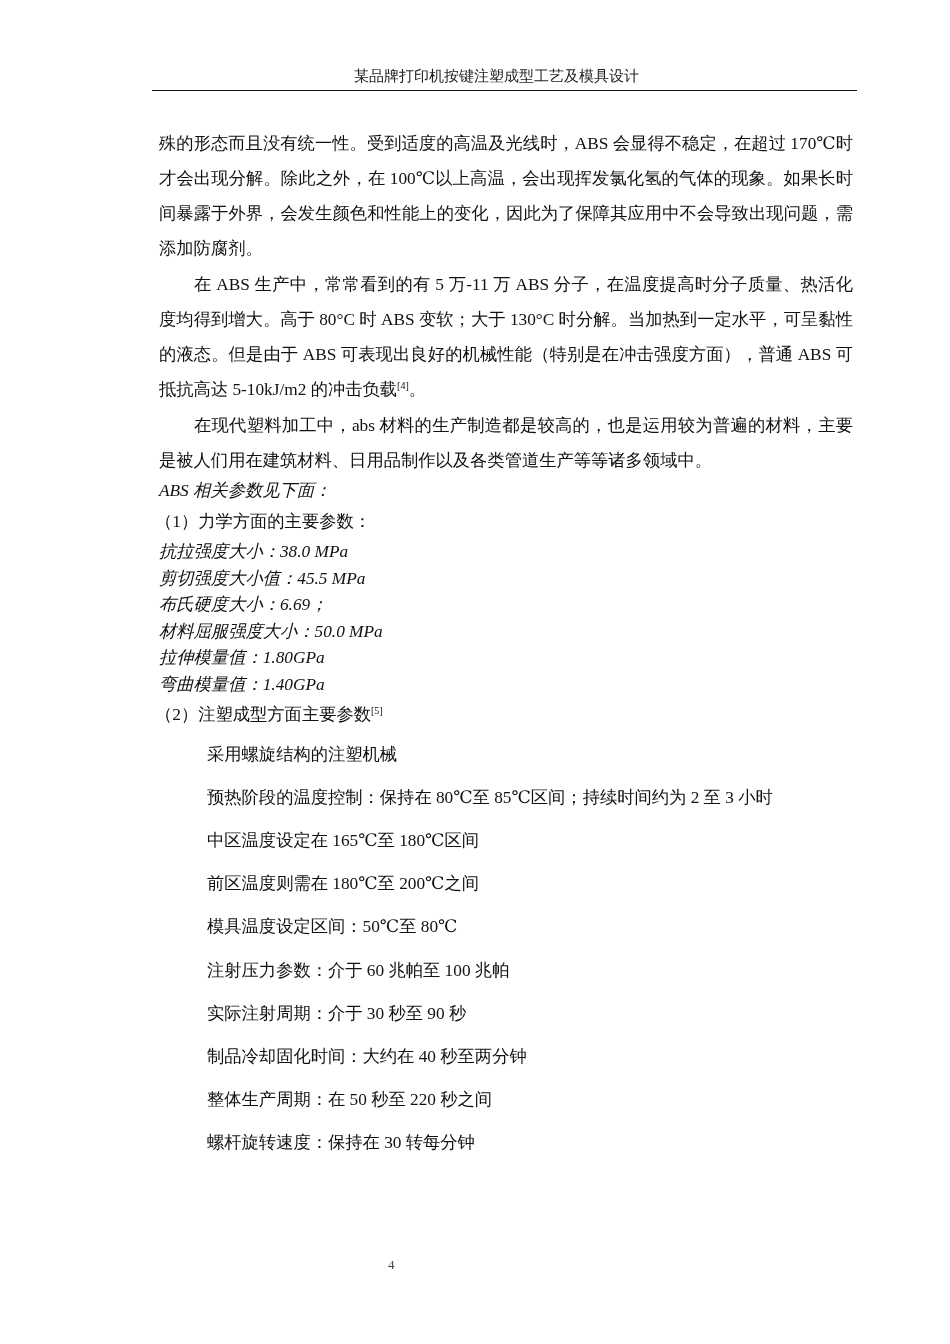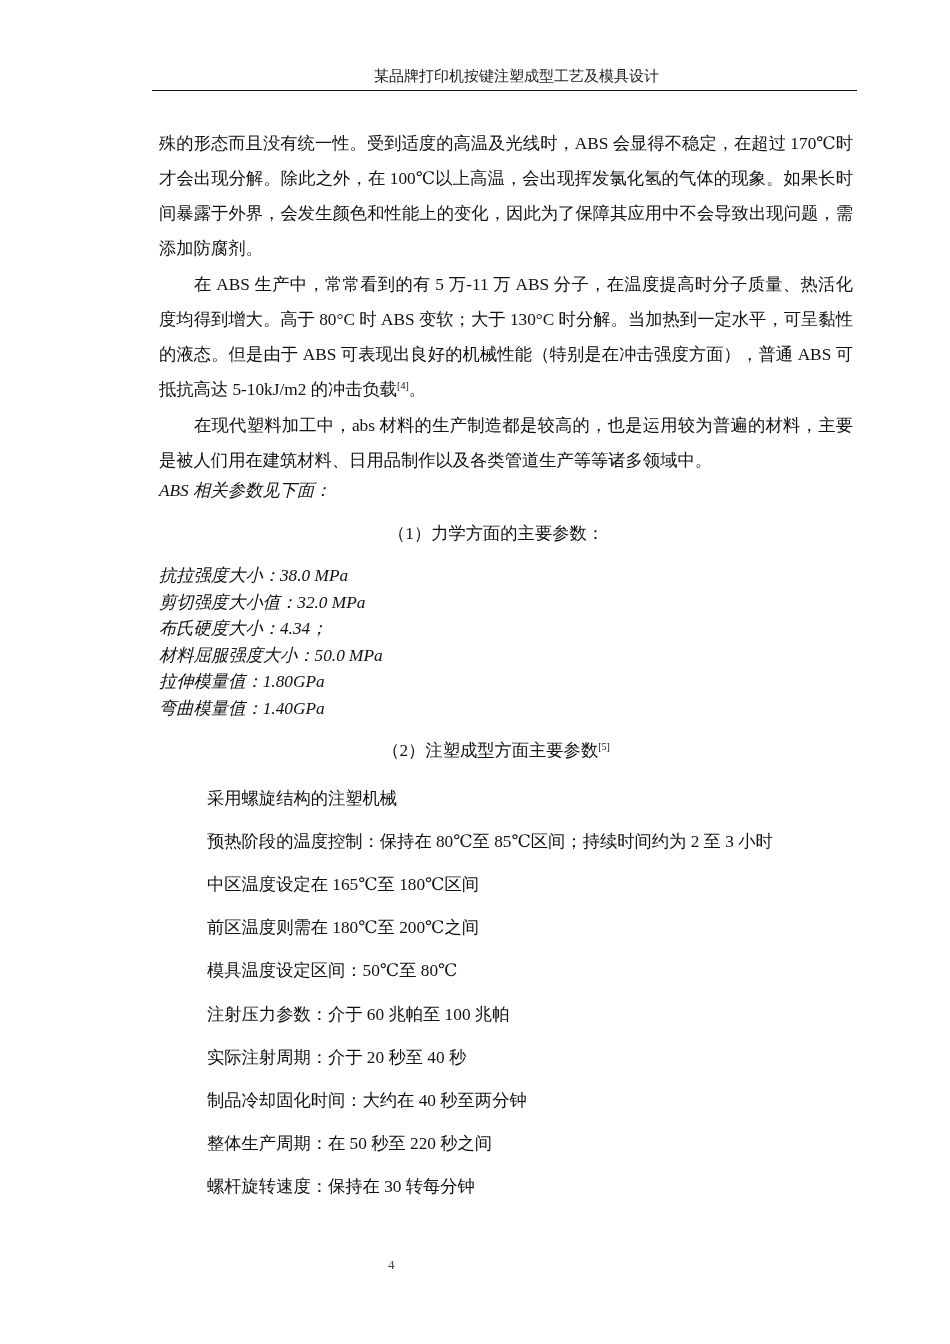--- a/index.html
+++ b/index.html
@@ -1,36 +1,36 @@
 <!DOCTYPE html>
 <html><head>
 <meta charset="utf-8">
 <style>
   html, body { margin: 0; padding: 0; background: #ffffff; }
   body {
     width: 950px; height: 1344px; position: relative; overflow: hidden;
     font-family: "Liberation Serif", "DejaVu Serif", serif; color: #111;
   }
   .header {
-    position: absolute; left: 164px; top: 67px; width: 705px;
+    position: absolute; left: 144px; top: 67px; width: 705px;
     text-align: center; font-size: 15px; color: #222;
   }
   .header-rule {
     position: absolute; left: 152px; top: 90px; width: 705px; height: 0;
     border-top: 1.5px solid #111;
   }
   .body-text {
     position: absolute; left: 159px; top: 126px; width: 694px;
     font-size: 17.3px;
   }
   .p { margin: 0; line-height: 35px; text-align: justify; text-align-last: left; }
   .indent { text-indent: 35px; }
   .gap { margin-top: 1px; }
   .tight { line-height: 26.5px; margin: 0; font-style: italic; }
-  .sub-heading { line-height: 26.5px; margin: 16px; margin-left: -4px; text-align: center; }
+  .sub-heading { line-height: 26.5px; margin: 4px; margin-left: -4px; }
   .list2 { margin-top: 3px; }
   .list2 .item { line-height: 35.2px; padding-left: 40px; margin: 8px; }
   sup { font-size: 10px; vertical-align: 6px; line-height: 0; }
   .page-number {
     position: absolute; left: 388px; top: 1257px; font-size: 13px; color: #444;
   }
 </style>
 </head>
 <body>
 
@@ -38,34 +38,34 @@
 <div class="header-rule"></div>
 
 <div class="body-text">
   <p class="p">殊的形态而且没有统一性。受到适度的高温及光线时，ABS 会显得不稳定，在超过 170℃时才会出现分解。除此之外，在 100℃以上高温，会出现挥发氯化氢的气体的现象。如果长时间暴露于外界，会发生颜色和性能上的变化，因此为了保障其应用中不会导致出现问题，需添加防腐剂。</p>
   <p class="p indent gap"><span>在 ABS 生产中，常常看到的有 5 万-11 万 ABS 分子，在温度提高时分子质量、热活化度均得到增大。高于 80°C 时 ABS 变软；大于 130°C 时分解。当加热到一定水平，可呈黏性的液态。但是由于 ABS 可表现出良好的机械性能（特别是在冲击强度方面），普通 ABS 可抵抗高达 5-10kJ/m2 的冲击负载</span><sup>[4]</sup><span>。</span></p>
   <p class="p indent gap">在现代塑料加工中，abs 材料的生产制造都是较高的，也是运用较为普遍的材料，主要是被人们用在建筑材料、日用品制作以及各类管道生产等等诸多领域中。</p>
   <p class="tight">ABS 相关参数见下面：</p>
   <p class="sub-heading">（1）力学方面的主要参数：</p>
   <div>
     <p class="tight">抗拉强度大小：38.0 MPa</p>
-    <p class="tight">剪切强度大小值：32.0 MPa</p>
-    <p class="tight">布氏硬度大小：4.34；</p>
+    <p class="tight">剪切强度大小值：45.5 MPa</p>
+    <p class="tight">布氏硬度大小：6.69；</p>
     <p class="tight">材料屈服强度大小：50.0 MPa</p>
     <p class="tight">拉伸模量值：1.80GPa</p>
     <p class="tight">弯曲模量值：1.40GPa</p>
   </div>
   <p class="sub-heading"><span>（2）注塑成型方面主要参数</span><sup>[5]</sup></p>
   <div class="list2">
     <p class="item">采用螺旋结构的注塑机械</p>
     <p class="item">预热阶段的温度控制：保持在 80℃至 85℃区间；持续时间约为 2 至 3 小时</p>
     <p class="item">中区温度设定在 165℃至 180℃区间</p>
     <p class="item">前区温度则需在 180℃至 200℃之间</p>
     <p class="item">模具温度设定区间：50℃至 80℃</p>
     <p class="item">注射压力参数：介于 60 兆帕至 100 兆帕</p>
-    <p class="item">实际注射周期：介于 20 秒至 40 秒</p>
+    <p class="item">实际注射周期：介于 30 秒至 90 秒</p>
     <p class="item">制品冷却固化时间：大约在 40 秒至两分钟</p>
     <p class="item">整体生产周期：在 50 秒至 220 秒之间</p>
     <p class="item">螺杆旋转速度：保持在 30 转每分钟</p>
   </div>
 </div>
 
 <div class="page-number">4</div>
 
 </body></html>

